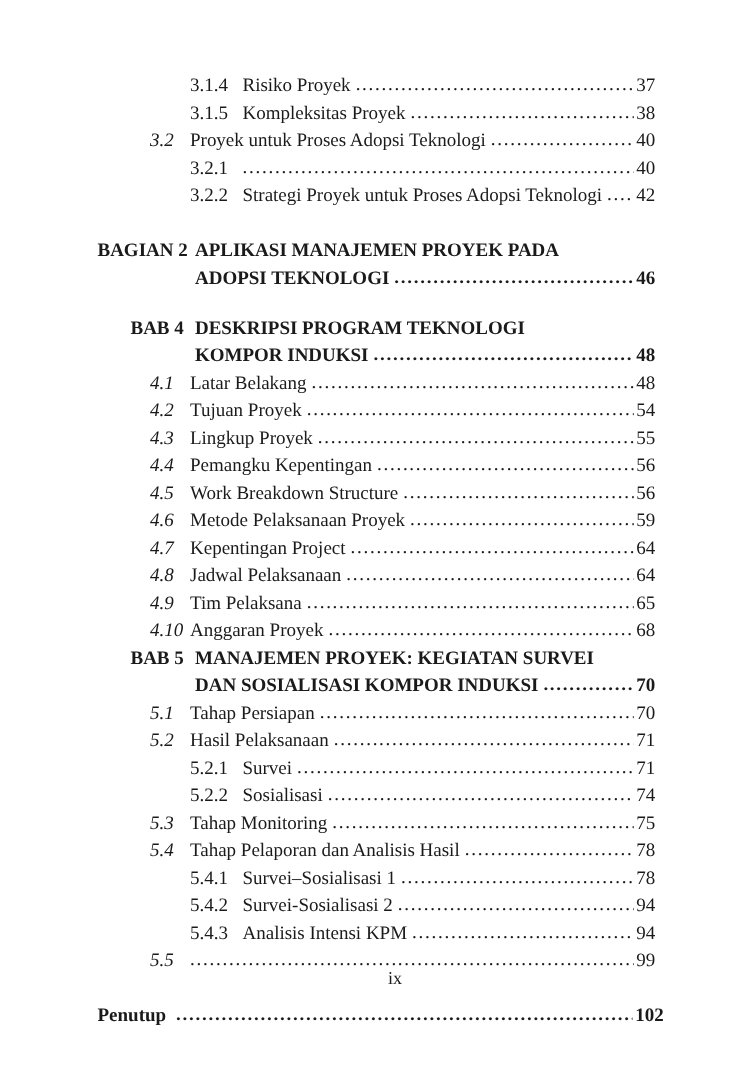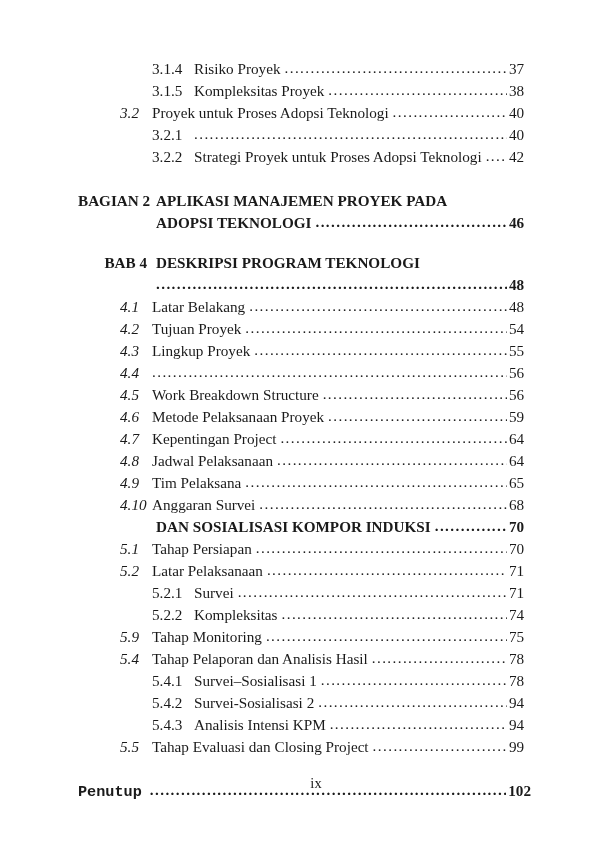--- a/index.html
+++ b/index.html
@@ -111,21 +111,21 @@
   .italic { }
 
   .penutup {
     display: flex;
     align-items: baseline;
     font-weight: bold;
     font-size: 15.2px;
     line-height: 22px;
     white-space: nowrap;
   }
-  .penutup .title { padding-right: 8px; font-family: Liberation Mono, monospace; }
+  .penutup .title { padding-right: 8px; }
 
   .folio {
     position: absolute;
     top: 775px;
     left: 0;
     width: 604px;
     text-align: center;
     font-size: 14.5px;
   }
 </style>
@@ -181,20 +181,21 @@
       <span class="page-no">46</span>
     </div>
 
     <div class="gap-md"></div>
 
     <div class="row head">
       <span class="label">BAB 4</span>
       <span class="title">DESKRIPSI PROGRAM TEKNOLOGI</span>
     </div>
     <div class="head head-cont">
+      <span class="title">KOMPOR INDUKSI</span>
       <span class="leader"></span>
       <span class="page-no">48</span>
     </div>
 
     <div class="row lvl2">
       <span class="num">4.1</span>
       <span class="title">Latar Belakang</span>
       <span class="leader"></span>
       <span class="page-no">48</span>
     </div>
@@ -205,20 +206,21 @@
       <span class="page-no">54</span>
     </div>
     <div class="row lvl2">
       <span class="num">4.3</span>
       <span class="title">Lingkup Proyek</span>
       <span class="leader"></span>
       <span class="page-no">55</span>
     </div>
     <div class="row lvl2">
       <span class="num">4.4</span>
+      <span class="title">Pemangku Kepentingan</span>
       <span class="leader"></span>
       <span class="page-no">56</span>
     </div>
     <div class="row lvl2">
       <span class="num">4.5</span>
       <span class="title italic">Work Breakdown Structure</span>
       <span class="leader"></span>
       <span class="page-no">56</span>
     </div>
     <div class="row lvl2">
@@ -240,61 +242,65 @@
       <span class="page-no">64</span>
     </div>
     <div class="row lvl2">
       <span class="num">4.9</span>
       <span class="title">Tim Pelaksana</span>
       <span class="leader"></span>
       <span class="page-no">65</span>
     </div>
     <div class="row lvl2">
       <span class="num">4.10</span>
-      <span class="title">Anggaran Survei</span>
+      <span class="title">Anggaran Proyek</span>
       <span class="leader"></span>
       <span class="page-no">68</span>
     </div>
 
+    <div class="row head">
+      <span class="label">BAB 5</span>
+      <span class="title">MANAJEMEN PROYEK: KEGIATAN SURVEI</span>
+    </div>
     <div class="head head-cont">
       <span class="title">DAN SOSIALISASI KOMPOR INDUKSI</span>
       <span class="leader"></span>
       <span class="page-no">70</span>
     </div>
 
     <div class="row lvl2">
       <span class="num">5.1</span>
       <span class="title">Tahap Persiapan</span>
       <span class="leader"></span>
       <span class="page-no">70</span>
     </div>
 
     <div class="row lvl2">
       <span class="num">5.2</span>
-      <span class="title">Latar Pelaksanaan</span>
+      <span class="title">Hasil Pelaksanaan</span>
       <span class="leader"></span>
       <span class="page-no">71</span>
     </div>
 
     <div class="row lvl3">
       <span class="num">5.2.1</span>
       <span class="title">Survei</span>
       <span class="leader"></span>
       <span class="page-no">71</span>
     </div>
 
     <div class="row lvl3">
       <span class="num">5.2.2</span>
-      <span class="title">Kompleksitas</span>
+      <span class="title">Sosialisasi</span>
       <span class="leader"></span>
       <span class="page-no">74</span>
     </div>
 
     <div class="row lvl2">
-      <span class="num">5.9</span>
+      <span class="num">5.3</span>
       <span class="title"><span>Tahap </span><span class="italic">Monitoring</span></span>
       <span class="leader"></span>
       <span class="page-no">75</span>
     </div>
 
     <div class="row lvl2">
       <span class="num">5.4</span>
       <span class="title">Tahap Pelaporan dan Analisis Hasil</span>
       <span class="leader"></span>
       <span class="page-no">78</span>
@@ -316,21 +322,20 @@
 
     <div class="row lvl3">
       <span class="num">5.4.3</span>
       <span class="title">Analisis Intensi KPM</span>
       <span class="leader"></span>
       <span class="page-no">94</span>
     </div>
 
     <div class="row lvl2">
       <span class="num">5.5</span>
-      <span class="title"><span>Tahap Evaluasi dan </span><span class="italic">Closing Project</span></span>
       <span class="leader"></span>
       <span class="page-no">99</span>
     </div>
 
     <div class="gap-lg"></div>
 
     <div class="penutup">
       <span class="title">Penutup</span>
       <span class="leader"></span>
       <span class="page-no">102</span>

